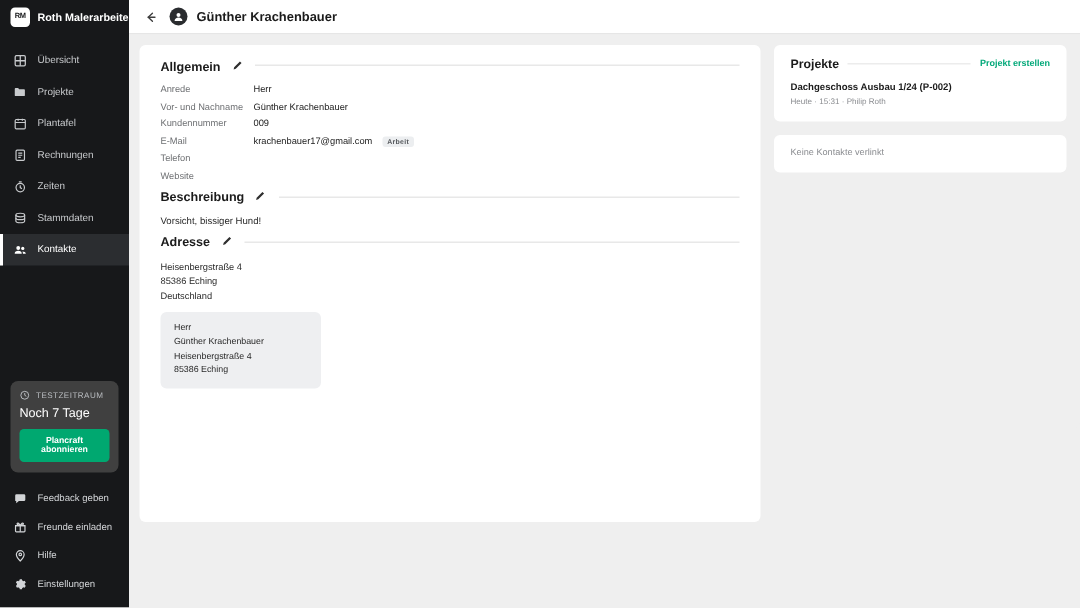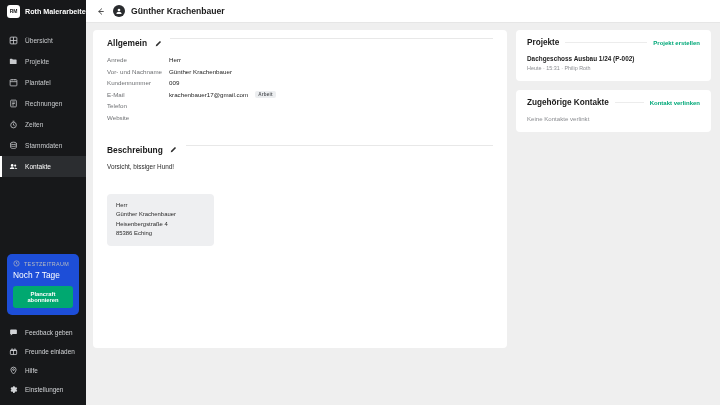--- a/index.html
+++ b/index.html
@@ -44,21 +44,21 @@
   .nav-item .ic svg { width: 9px; height: 9px; display: block; }
   .nav-item.active { background: #2b2d30; color: #fff; }
   .nav-item.active::before {
     content: ""; position: absolute; left: 0; top: 0; bottom: 0; width: 2px; background: #fff;
   }
 
   .spacer { flex: 1 1 auto; }
 
   .trial {
     margin: 0 7px 8px 7px;
-    background: #1d4ed8; border-radius: 5px;
+    background: #404040; border-radius: 5px;
     padding: 6px 6px 7px 6px;
   }
   .trial-head {
     display: flex; align-items: center; gap: 4px;
     color: #b9bcc0; font-size: 5.4px; letter-spacing: .3px;
     text-transform: uppercase; margin-bottom: 3px;
   }
   .trial-head svg { width: 7px; height: 7px; display:block; }
   .trial-days { color: #fff; font-size: 8.4px; margin-bottom: 6px; }
   .trial-btn {
@@ -101,21 +101,21 @@
   }
 
   
   .detail-card {
     width: 414px; flex: 0 0 414px;
     background: #fff; border-radius: 4px;
     padding: 8px 14px 10px 14px;
     height: 318px; overflow: hidden;
   }
   .sec-head {
-    display: flex; gap: 5px;
+    display: flex; align-items: center; gap: 5px;
     margin-bottom: 7px;
   }
   .sec-title { font-size: 8.4px; font-weight: bold; color: #1b1b1b; white-space: nowrap; }
   .info-dot {
     width: 6.5px; height: 6.5px; border-radius: 50%;
     background: #16b6a3; color: #fff;
     font-size: 5px; font-weight: bold;
     display: flex; align-items: center; justify-content: center;
     flex: 0 0 6.5px; line-height: 1;
   }
@@ -139,21 +139,21 @@
   .addr-line { font-size: 6.2px; color: #2a2a2a; line-height: 1.55; }
   .muted-it { font-size: 6.2px; color: #7c7e82; font-style: italic; }
 
   .recipient-box {
     background: #eeeff1; border-radius: 4px;
     padding: 7px 9px; width: 107px;
     line-height: 1.6;
   }
   .recipient-box div { font-size: 5.9px; color: #2a2a2a; }
 
-  .sec { margin-top: 24px; }
+  .sec { margin-top: 5px; }
   .sec.first { margin-top: 0; }
 
   
   .side-col { flex: 1 1 auto; display: flex; flex-direction: column; gap: 9px; }
   .panel {
     background: #fff; border-radius: 4px;
     padding: 8px 11px 10px 11px;
   }
   .panel-head {
     display: flex; align-items: center; justify-content: space-between;
@@ -385,20 +385,34 @@
             <button class="edit-btn">
               <svg viewBox="0 0 16 16" fill="currentColor">
                   <path d="M11.9 1.9l2.2 2.2-7.7 7.7-2.9.7.7-2.9 7.7-7.7z"></path>
                 </svg>
             </button>
             <span class="rule"></span>
           </div>
           <div class="para">Vorsicht, bissiger Hund!</div>
         </div>
 
+        <div class="sec">
+          <div class="sec-head">
+            <span class="sec-title">Adresse</span>
+            <button class="edit-btn">
+              <svg viewBox="0 0 16 16" fill="currentColor">
+                  <path d="M11.9 1.9l2.2 2.2-7.7 7.7-2.9.7.7-2.9 7.7-7.7z"></path>
+                </svg>
+            </button>
+            <span class="rule"></span>
+          </div>
+          <div class="addr-line">Heisenbergstraße 4</div>
+          <div class="addr-line">85386 Eching</div>
+          <div class="addr-line">Deutschland</div>
+        </div>
 
         <div class="sec">
           <div class="recipient-box">
             <div>Herr</div>
             <div>Günther Krachenbauer</div>
             <div>Heisenbergstraße 4</div>
             <div>85386 Eching</div>
           </div>
         </div>
 
@@ -413,25 +427,20 @@
             <span class="panel-rule"></span>
             <span class="panel-action">Projekt erstellen</span>
           </div>
           <div>
             <div class="proj-name">Dachgeschoss Ausbau 1/24 (P-002)</div>
             <div class="proj-meta">Heute · 15:31 · Philip Roth</div>
           </div>
         </div>
 
         <div class="panel">
-          <div class="panel-head">
-            <span class="panel-title">Zugehörige Kontakte</span>
-            <span class="panel-rule"></span>
-            <span class="panel-action">Kontakt verlinken</span>
-          </div>
           <div class="empty-note">Keine Kontakte verlinkt</div>
         </div>
 
       </div>
 
     </div>
   </section>
 </div>
 
 </body></html>

